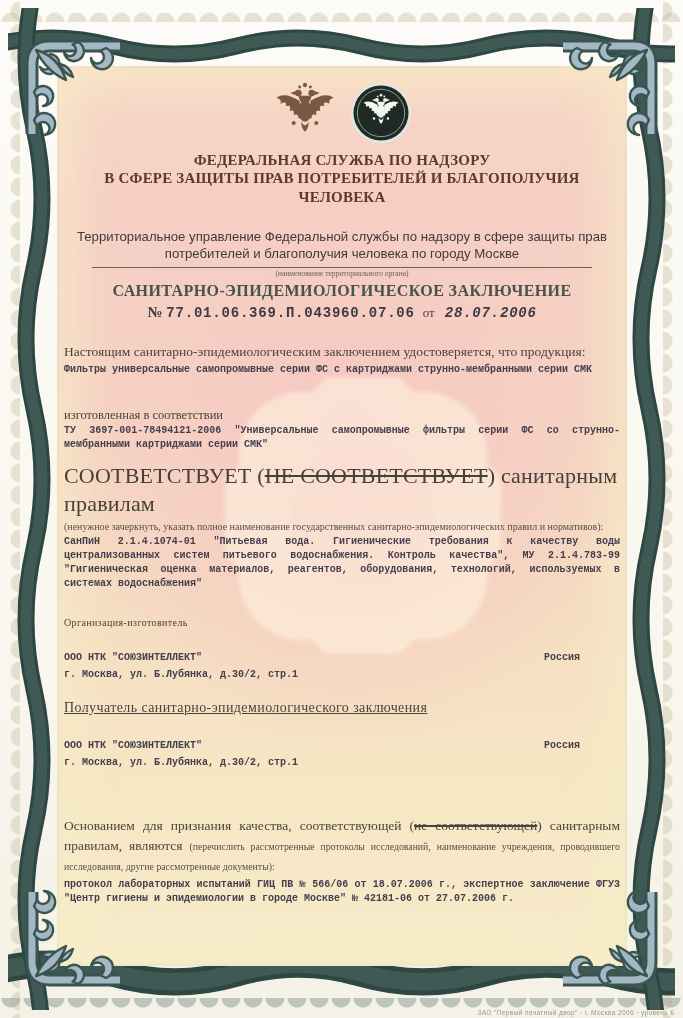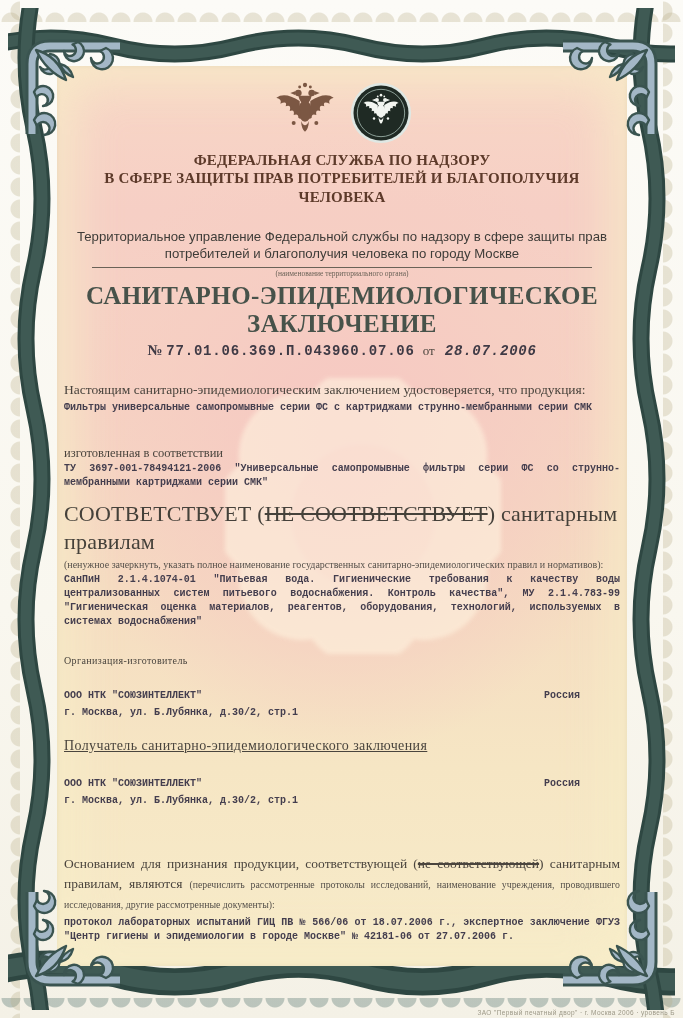--- a/index.html
+++ b/index.html
@@ -64,21 +64,21 @@
   .emblems{display:flex;justify-content:center;align-items:center;gap:10px;margin-top:14px;height:66px;}
   .eagle-outline{width:68px;height:64px;opacity:.88;}
   .round-emblem{width:64px;height:64px;}
   
   .agency{margin-top:5px;text-align:center;font-weight:bold;font-size:15px;line-height:1.22;
     color:var(--header-brown);letter-spacing:.2px;}
   .territorial{margin-top:22px;text-align:center;font-family:"Liberation Sans",sans-serif;
     font-weight:normal;font-size:13.2px;line-height:1.3;color:#3e3c38;}
   .divider{border:none;border-top:1.2px solid #6a6257;margin:5px 28px 0 28px;}
   .small-caption{text-align:center;font-size:7.5px;color:#6a6257;margin-top:1px;}
-  .doc-title{margin-top:4px;text-align:center;font-weight:bold;font-size:25px;
+  .doc-title{margin-top:4px;text-align:center;font-weight:bold;font-size:16px;
     color:var(--title-ink);letter-spacing:.4px;}
   .number-line{margin-top:3px;text-align:center;color:#3f3a45;}
   .number-line .nom{font-size:15px;font-weight:bold;margin-right:4px;}
   .number-line .num{font-family:"Liberation Mono",monospace;font-weight:bold;font-size:14px;letter-spacing:.8px;}
   .number-line .ot{font-size:13px;margin:0 10px 0 8px;color:#4a443d;}
   .number-line .date{font-family:"Liberation Mono",monospace;font-weight:bold;font-style:italic;font-size:14px;letter-spacing:.8px;}
   .serif-par{font-size:13.5px;line-height:1.3;color:var(--body-ink);margin:0;}
   .mono{font-family:"Liberation Mono",monospace;font-weight:bold;font-size:10px;line-height:1.42;
     color:var(--mono-ink);text-align:justify;margin:0;}
   .certify{margin-top:22px;}
@@ -267,20 +267,20 @@
       </div>
       <div class="mono org-row addr">г. Москва, ул. Б.Лубянка, д.30/2, стр.1</div>
 
       <p class="serif-par recipient-label">Получатель санитарно-эпидемиологического заключения</p>
       <div class="mono org-row">
         <span>ООО НТК "СОЮЗИНТЕЛЛЕКТ"</span>
         <span class="country">Россия</span>
       </div>
       <div class="mono org-row addr">г. Москва, ул. Б.Лубянка, д.30/2, стр.1</div>
 
-      <p class="serif-par basis"><span>Основанием для признания продукции, соответствующей (</span><span class="struck">не соответствующей</span><span>) санитарным правилам, являются </span><span class="caption-inline">(перечислить рассмотренные протоколы исследований, наименование учреждения, проводившего исследования, другие рассмотренные документы):</span></p>
+      <p class="serif-par basis"><span>Основанием для признания качества, соответствующей (</span><span class="struck">не соответствующей</span><span>) санитарным правилам, являются </span><span class="caption-inline">(перечислить рассмотренные протоколы исследований, наименование учреждения, проводившего исследования, другие рассмотренные документы):</span></p>
       <p class="mono basis-docs">протокол лабораторных испытаний ГИЦ ПВ № 566/06 от 18.07.2006 г., экспертное заключение ФГУЗ "Центр гигиены и эпидемиологии в городе Москве" № 42181-06 от 27.07.2006 г.</p>
 
     </div>
   </div>
 
   <div class="imprint">ЗАО "Первый печатный двор"  ·  г. Москва  2006  ·  уровень Б</div>
 </div>
 
 </body></html>

